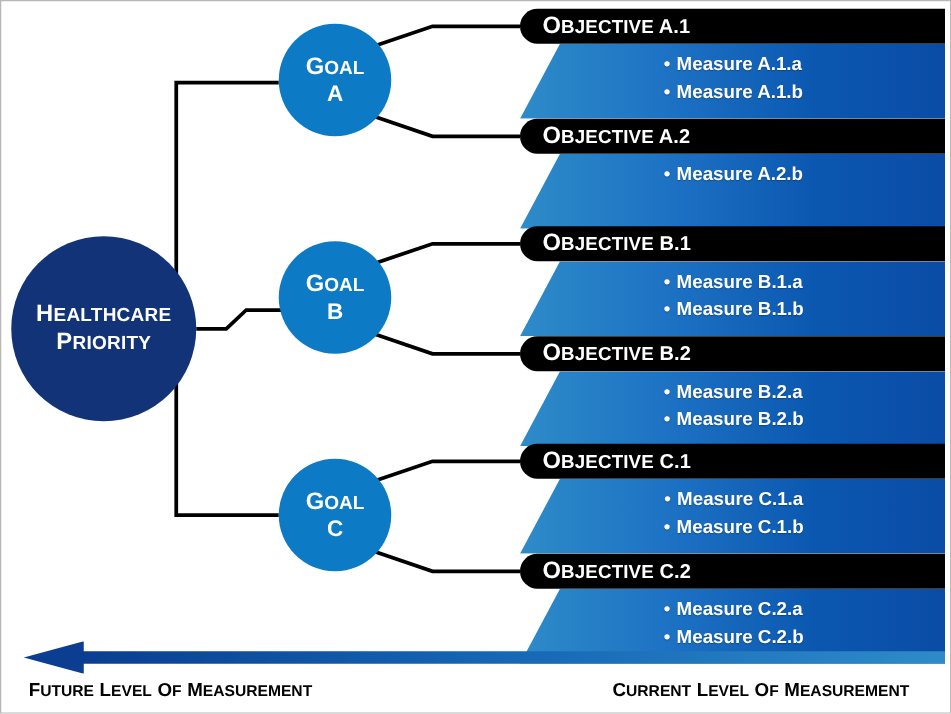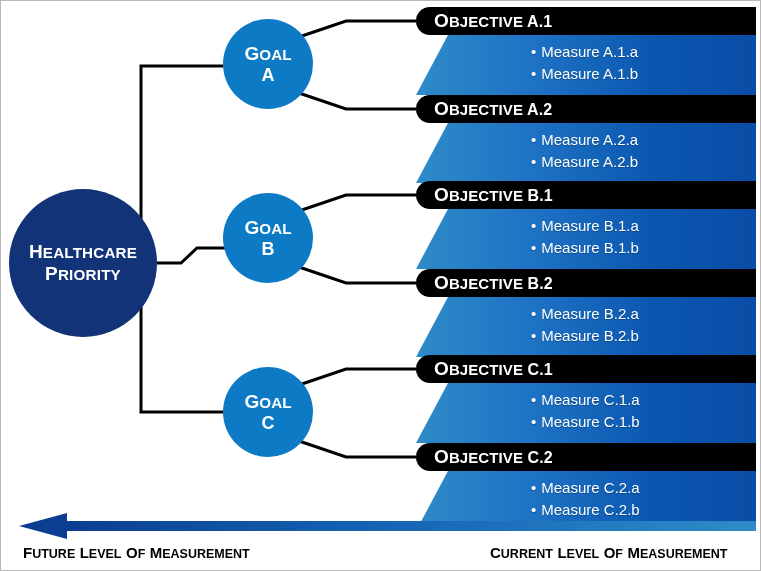--- a/index.html
+++ b/index.html
@@ -105,21 +105,21 @@
     width:340px; height:60px;
     background:linear-gradient(to right,#2E8BC8 0%,#1D72C4 35%,#0B57B0 70%,#0A4CA6 100%);
     clip-path:polygon(32px 0, 340px 0, 340px 60px, 0px 60px);
   }
   .measures .mlist{
     position:absolute;
     left:115px; top:6px;
     z-index:2;
     color:#ffffff;
     font-size:15px;
-    font-weight:normal;
+    font-weight:bold;
     line-height:1.47;
     text-shadow:0 1px 1px rgba(0,0,0,.28);
   }
   .measures .mrow{ white-space:nowrap; }
   .measures .bullet{ margin-right:5px; }
 
   
   #arrow-wrap{
     position:absolute;
     left:18px; top:512px;
@@ -196,21 +196,20 @@
         </div>
       </div>
     </div>
   <div class="obj-group" style="top:94px;">
       <div class="obj-bar">
         <span class="obj-label"><span class="cap">O</span><span class="sm">BJECTIVE</span><span class="num"> A.2</span></span>
       </div>
       <div class="measures">
         <div class="band"></div>
         <div class="mlist">
-          <div class="mrow"><span class="bullet">•</span><span>Measure A.2.a</span></div>
           <div class="mrow"><span class="bullet">•</span><span>Measure A.2.b</span></div>
         </div>
       </div>
     </div>
   <div class="obj-group" style="top:180px;">
       <div class="obj-bar">
         <span class="obj-label"><span class="cap">O</span><span class="sm">BJECTIVE</span><span class="num"> B.1</span></span>
       </div>
       <div class="measures">
         <div class="band"></div>

